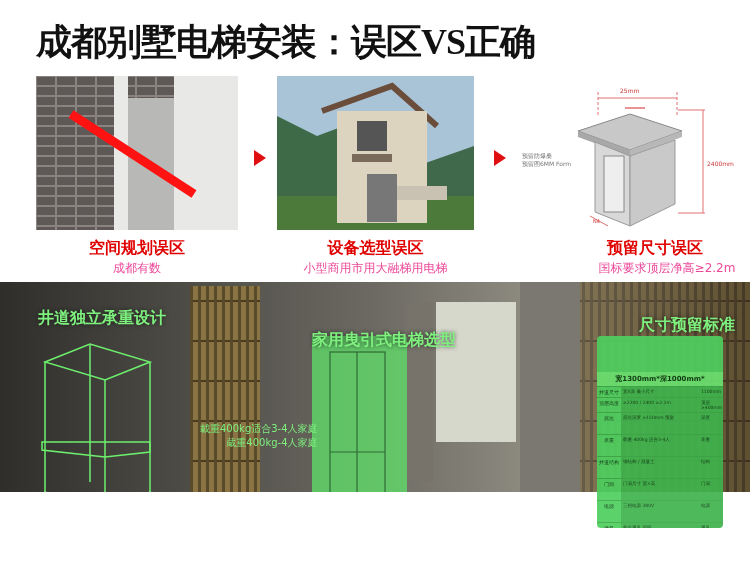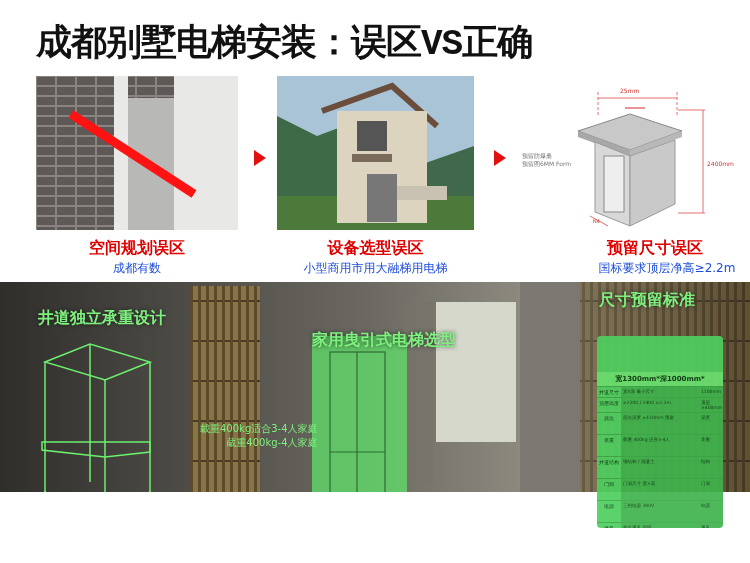--- a/index.html
+++ b/index.html
@@ -1,27 +1,27 @@
 <!DOCTYPE html>
 <html><head>
 <meta charset="utf-8">
 <style>
   * { margin:0; padding:0; box-sizing:border-box; }
   html, body { width:750px; height:563px; overflow:hidden; background:#ffffff; }
   body { position:relative; font-family:"DejaVu Sans", sans-serif; }
 
-  .title { position:absolute; left:36px; top:18px; font-family:Liberation Mono, monospace; font-weight:bold; font-size:36px; color:#111; letter-spacing:-1px; }
+  .title { position:absolute; left:36px; top:18px; font-family:Liberation Serif, serif; font-weight:bold; font-size:36px; color:#111; letter-spacing:-1px; }
 
   .panel-img { position:absolute; top:76px; height:154px; overflow:hidden; }
   .p1 { left:36px; width:202px; }
   .p2 { left:277px; width:197px; }
   .p3 { left:520px; width:230px; }
 
   .caption-title { position:absolute; top:238px; font-weight:bold; font-size:16px; color:#e00000; text-align:center; }
-  .caption-sub { position:absolute; top:260px; font-size:12px; color:#1d4ed8; text-align:center; }
+  .caption-sub { position:absolute; top:260px; font-size:12px; color:#ec4899; text-align:center; }
 
   .arrow { position:absolute; width:0; height:0; border-top:8px solid transparent; border-bottom:8px solid transparent; border-left:12px solid #e01010; }
 
   .bottom { position:absolute; left:0; top:282px; width:750px; height:210px; background:#2d2b27; overflow:hidden; }
   .green-label { position:absolute; color:#7ef07e; font-weight:bold; font-size:16px; text-shadow:0 0 4px rgba(0,0,0,0.6); }
   .green-small { position:absolute; color:#7ef07e; font-size:10px; line-height:14px; }
 
   .spec-card { position:absolute; left:597px; top:336px; width:126px; height:192px; background:#4fcf5f; border-radius:4px; overflow:hidden; opacity:0.92; }
   .spec-head { height:14px; font-size:7px; color:#0c3a12; text-align:center; line-height:14px; font-weight:bold; background:#6ae26f;margin-top:36px; }
   .spec-row { display:flex; border-top:1px solid rgba(0,60,0,0.25); }
@@ -136,21 +136,21 @@
     <rect x="312" y="54" width="95" height="207" fill="#5fe36a" opacity="0.75" rx="2"></rect>
     <g stroke="#2f6a34" stroke-width="1.2" fill="none">
       <rect x="330" y="70" width="55" height="170"></rect>
       <line x1="330" y1="170" x2="385" y2="170"></line>
       <line x1="357" y1="70" x2="357" y2="240"></line>
     </g>
   </svg>
 
   <div class="green-label" style="left:38px;top:26px;">井道独立承重设计</div>
   <div class="green-label" style="left:312px;top:20px;margin-top:28px;">家用曳引式电梯选型</div>
-  <div class="green-label" style="left:599px;top:8px;">尺寸预留标准</div>
+  <div class="green-label" style="left:599px;top:33px;padding-left:40px;">尺寸预留标准</div>
 
   <div class="green-small" style="left:200px;top:140px;text-align:right;">
     <div>載重400kg适合3-4人家庭</div>
     <div>蔵重400kg-4人家庭</div>
   </div>
 </div>
 
 <div class="spec-card">
   <div class="spec-head">宽1300mm*深1000mm*</div>
   <div class="spec-row">

